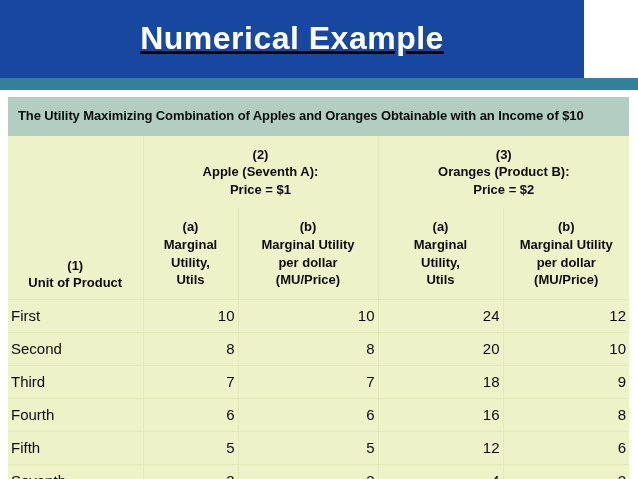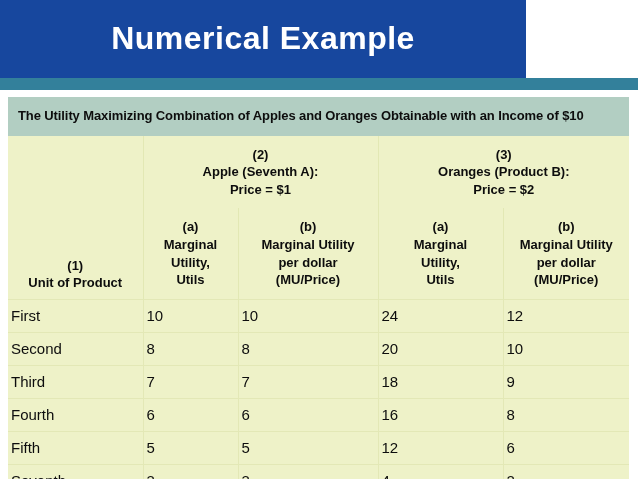--- a/index.html
+++ b/index.html
@@ -12,26 +12,27 @@
     background: #ffffff;
     font-family: "Liberation Sans", sans-serif;
     overflow: hidden;
   }
 
   
   .title-bar {
     position: absolute;
     left: 0;
     top: 0;
-    width: 526px;
+    width: 584px;
     height: 78px;
     background: #17479e;
     display: flex;
     align-items: center;
     justify-content: center;
+    text-decoration: underline;
   }
   .title-text {
     color: #ffffff;
     font-size: 32px;
     font-weight: bold;
     letter-spacing: 0.5px;
     text-align: center;
     line-height: 1.1;
   }
   .title-accent {
@@ -116,21 +117,21 @@
     font-weight: normal;
     padding: 5px 3px 5px 3px;
     height: 22px;
   }
   tr.data-row td:last-child { border-right: none; }
   td.unit-label {
     text-align: left;
     padding-left: 9px;
   }
   td.num {
-    text-align: left;
+    text-align: right;
   }
   tr.data-row.last td {
     border-bottom: 1px solid #e3e8b6;
     margin-top: 36px;
   }
 </style>
 </head>
 <body>
 
 <div class="title-bar">

